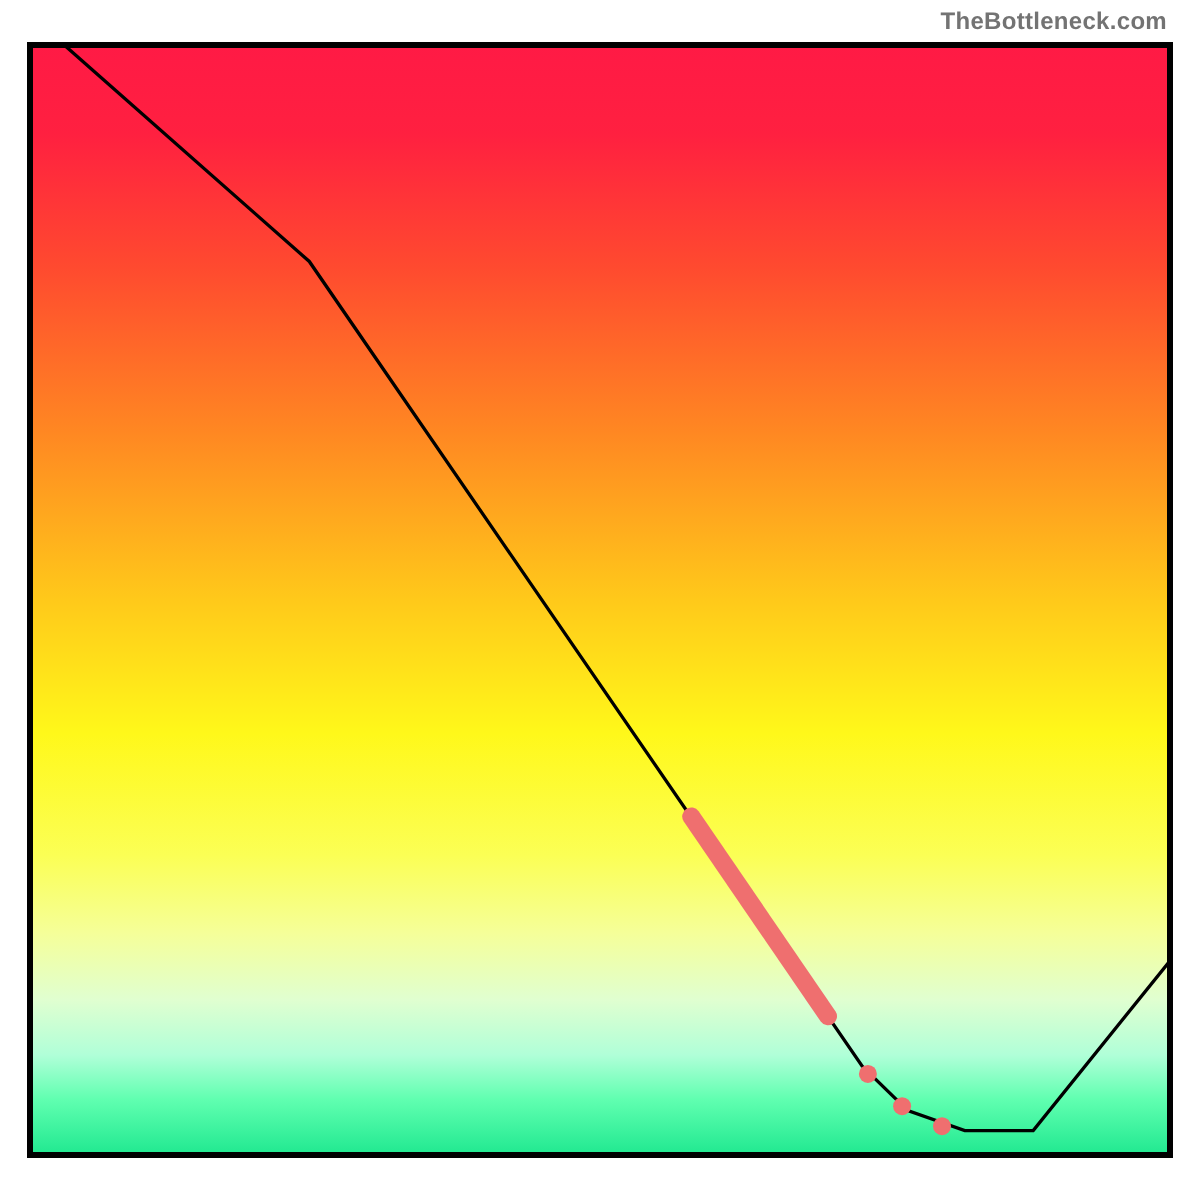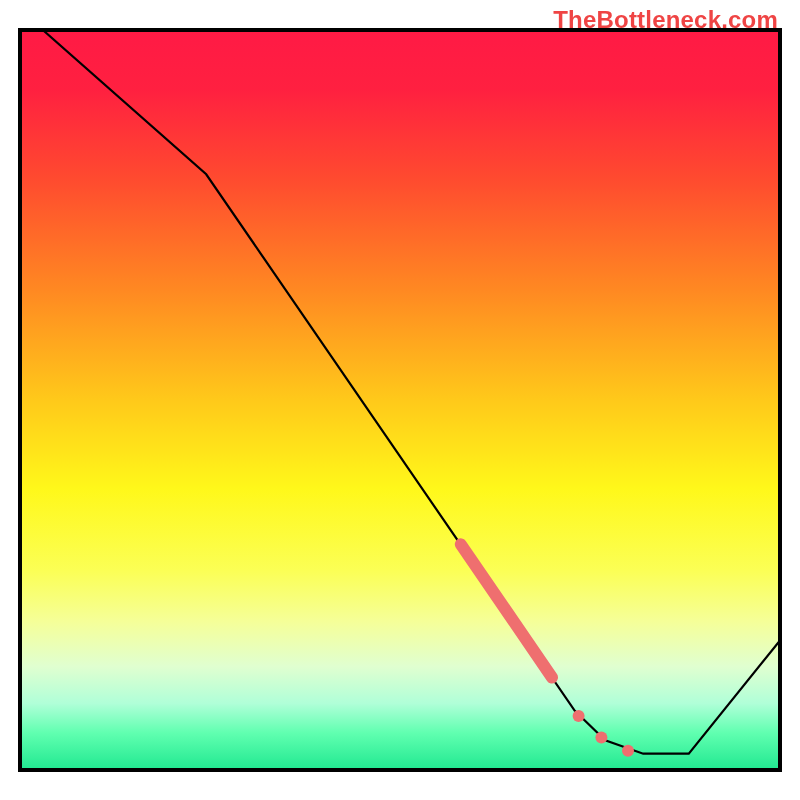--- a/index.html
+++ b/index.html
@@ -13,22 +13,22 @@
   }
   .chart-container {
     position: relative;
     width: 800px;
     height: 800px;
   }
   .watermark {
     position: absolute;
     top: 6px;
     right: 22px;
-    font-size: 24px;
-    color: #ef4444;
+    font-size: 16px;
+    color: #737373;
     font-weight: 600;
     letter-spacing: 0.2px;
     z-index: 5;
   }
   svg {
     display: block;
   }
 </style>
 </head>
 <body>

